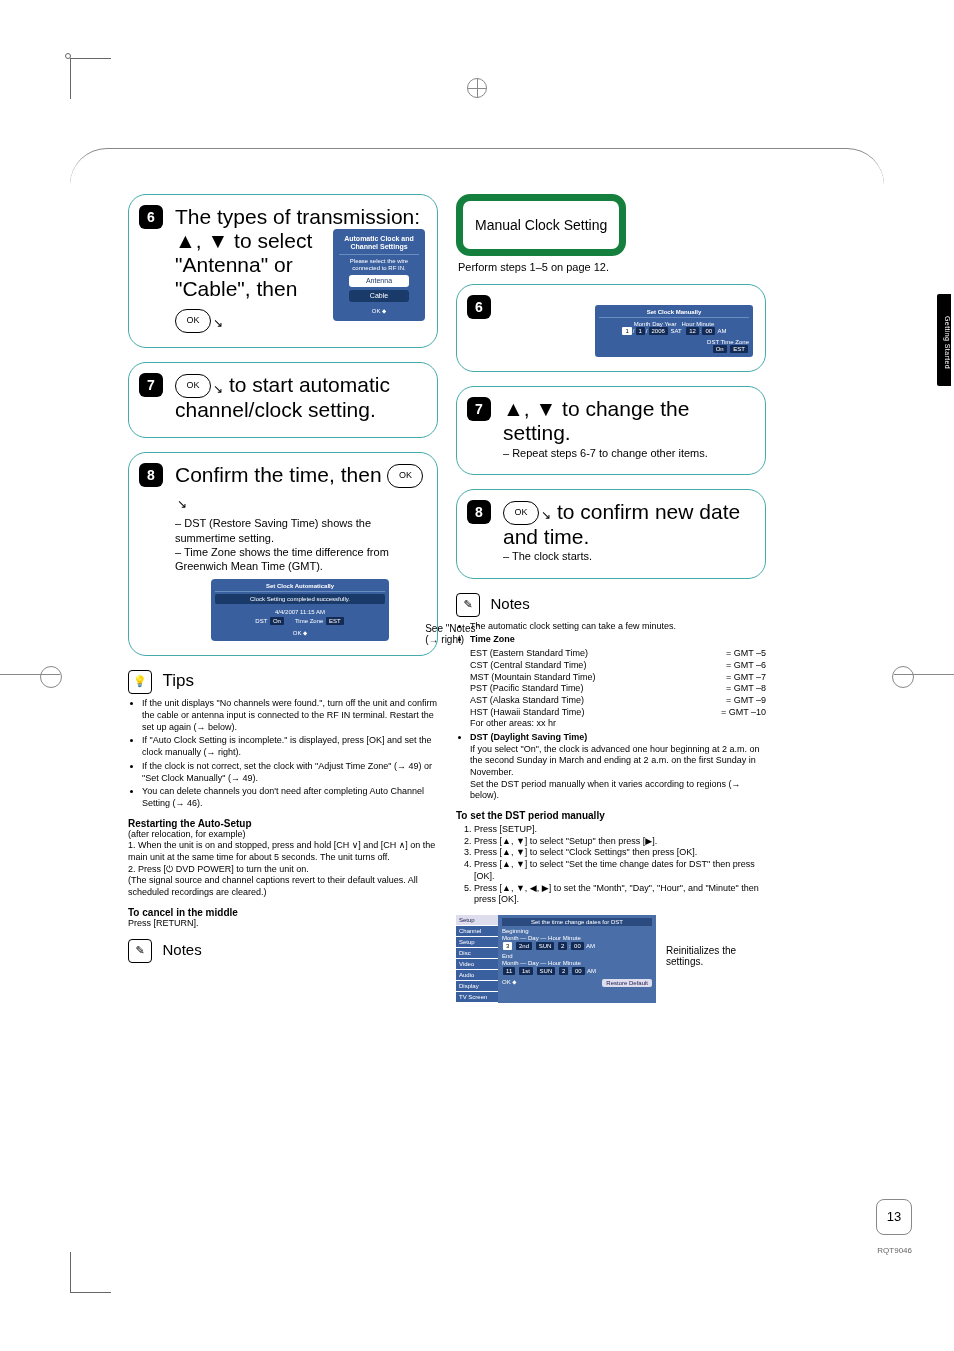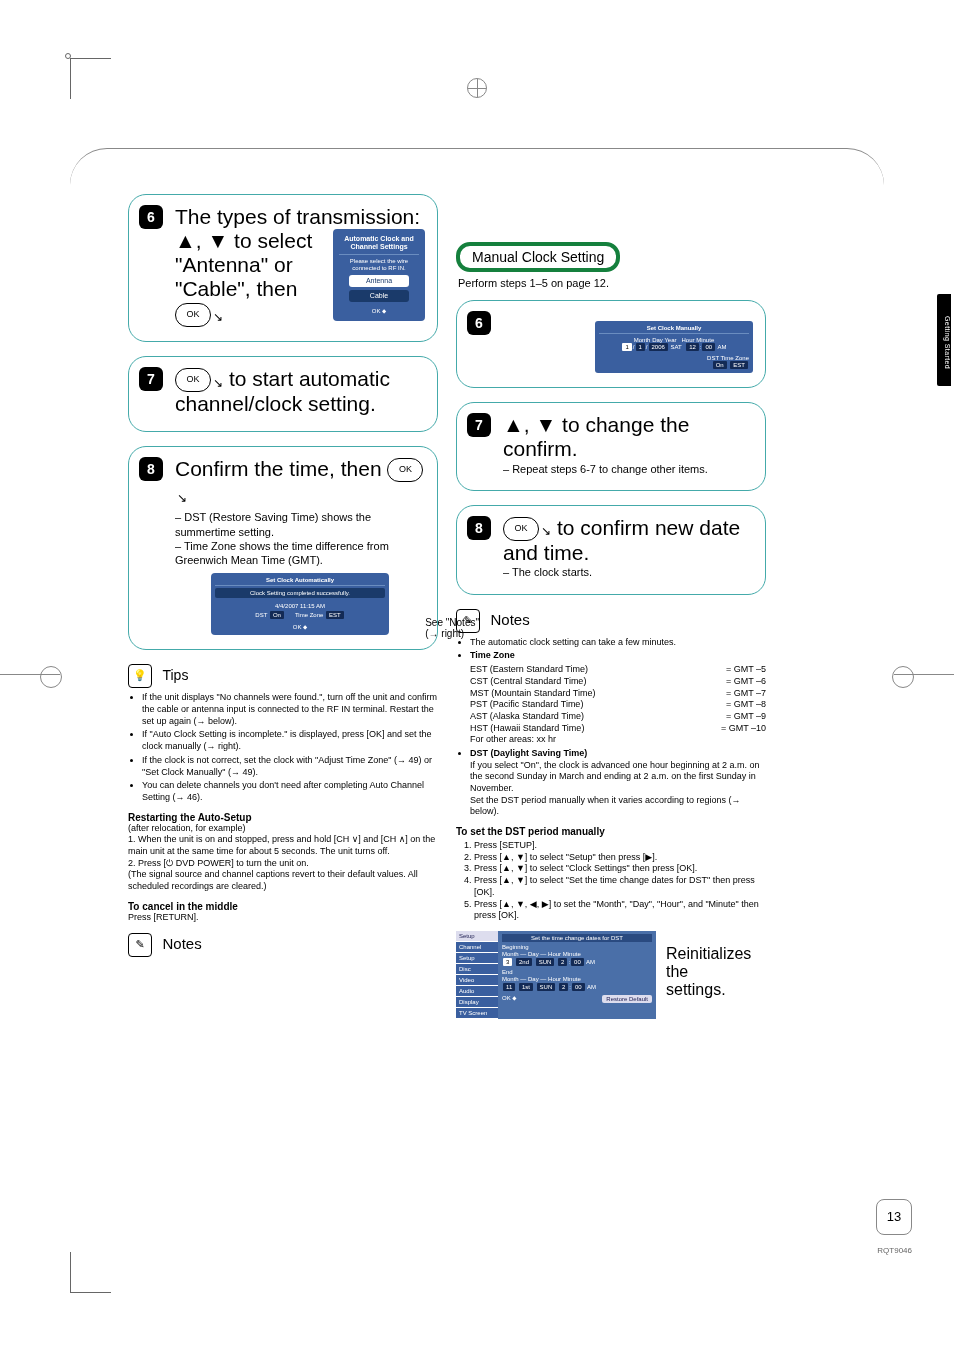--- a/index.html
+++ b/index.html
@@ -20,32 +20,32 @@
 .arrow-hand{display:inline-block;vertical-align:middle;font-size:12px;margin-left:2px;margin-top:6px;}
 .bluewin{background:#3a5f9f;color:#fff;border-radius:4px;padding:6px;font-size:7px;}
 .bluewin .hd{font-weight:bold;text-align:center;border-bottom:1px solid #6a8dc0;padding-bottom:3px;margin-bottom:3px;}
 .bluewin .btn{background:#1a3a6a;border-radius:3px;text-align:center;padding:2px 0;margin:3px auto;width:60px;color:#fff;}
 .bluewin .btn.hi{background:#fff;color:#1a3a6a;}
 .bluewin2{background:#3a5f9f;color:#fff;border-radius:4px;padding:4px;font-size:6px;width:170px;margin:6px auto 0 auto;}
 .bluewin2 .hd{font-weight:bold;text-align:center;border-bottom:1px solid #6a8dc0;padding-bottom:2px;margin-bottom:2px;}
 .bluewin2 .sub{background:#1a3a6a;color:#fff;text-align:center;padding:2px;margin:2px 0;border-radius:2px;}
 .subhead{font-weight:bold;font-size:10px;margin-top:8px;}
 .tips-ico,.notes-ico{display:inline-block;width:22px;height:22px;border:1px solid #000;border-radius:4px;vertical-align:middle;text-align:center;line-height:20px;font-size:11px;margin-right:6px;}
-.heading-pill{border:4px solid #15803d;border-radius:14px;padding:3px 12px;font-size:14px;display:inline-block;margin-top:48px;}
+.heading-pill{border:7px solid #15803d;border-radius:14px;padding:16px 12px;font-size:14px;display:inline-block;}
 .tz-table{font-size:9px;line-height:1.3;margin-top:2px;}
 .tz-row{display:flex;justify-content:space-between;}
 .tz-l{width:170px;}
 .setupmenu{display:flex;font-size:6px;margin-top:6px;}
 .setupmenu .side{width:42px;}
 .setupmenu .side div{background:#3a5f9f;color:#fff;padding:2px 3px;margin-bottom:1px;}
 .setupmenu .side div.hi{background:#dde;color:#225;}
 .setupmenu .main{flex:1;background:#4a6fa8;color:#fff;padding:3px 4px;}
 .cell{display:inline-block;background:#132a55;color:#fff;padding:1px 3px;margin:0 1px;border-radius:1px;font-size:6px;}
 .cell.w{background:#fff;color:#000;}
-.note-reinit{font-size:16px;}
+.note-reinit{font-size:10px;}
 .sidetab{position:absolute;right:3px;top:294px;width:14px;height:86px;background:#000;color:#fff;font-size:7px;writing-mode:vertical-rl;text-align:center;padding-top:6px;border-radius:2px 0 0 2px;letter-spacing:0.4px;}
 .pagenum{position:absolute;right:42px;bottom:116px;width:34px;height:34px;border:1px solid #888;border-radius:8px;text-align:center;line-height:34px;font-size:13px;}
 .docid{position:absolute;right:42px;bottom:96px;font-size:8px;color:#666;}
 .centerreg{position:absolute;top:88px;left:50%;transform:translate(-50%,-50%);width:18px;height:18px;border:1px solid #888;border-radius:50%;}
 .centerreg::after{content:"";position:absolute;left:50%;top:0;bottom:0;width:1px;background:#888;}
 .centerreg::before{content:"";position:absolute;top:50%;left:0;right:0;height:1px;background:#888;}
 .midreg-l{position:absolute;left:0;top:50%;width:60px;height:28px;transform:translateY(-50%);}
 .midreg-r{position:absolute;right:0;top:50%;width:60px;height:28px;transform:translateY(-50%);}
 .midreg-l::before,.midreg-r::before{content:"";position:absolute;top:12px;left:0;right:0;height:1px;background:#888;}
 .midreg-l::after{content:"";position:absolute;left:40px;top:4px;width:20px;height:20px;border:1px solid #888;border-radius:50%;}
@@ -73,21 +73,21 @@
 
   <div class="col">
 
     <div class="stepbox">
       <div class="stepnum">6</div>
       <div class="stepbody">
         <div class="bigtxt">The types of transmission:</div>
         <div class="bigtxt" style="display:flex;gap:8px;align-items:flex-start;">
           <div style="flex:0 0 150px;">
             <span>▲, ▼ to select "Antenna" or "Cable", then</span>
-            <div style="">
+            <div style="margin-top:6px;">
               <span class="ok-ico">OK</span><span class="arrow-hand">↘</span>
             </div>
           </div>
           <div style="flex:1;">
             <div class="bluewin">
               <div class="hd">Automatic Clock and Channel Settings</div>
               <div style="text-align:center;font-size:6px;">Please select the wire connected to RF IN.</div>
               <div class="btn hi">Antenna</div>
               <div class="btn">Cable</div>
               <div style="text-align:center;font-size:6px;margin-top:6px;">OK ⬥</div>
@@ -132,21 +132,21 @@
           <div class="callout" style="right:-54px;top:44px;text-align:left;">
             <span>See "Notes"</span><br>
             <span>(→ right)</span>
           </div>
         </div>
       </div>
     </div>
 
     <div style="margin-top:10px;">
       <span class="tips-ico">💡</span>
-      <span style="font-size:14px;text-align:center;">Tips</span>
+      <span style="font-size:17px;text-align:center;">Tips</span>
     </div>
     <ul class="tight smalltxt">
       <li>If the unit displays "No channels were found.", turn off the unit and confirm the cable or antenna input is connected to the RF IN terminal. Restart the set up again (→ below).</li>
       <li>If "Auto Clock Setting is incomplete." is displayed, press [OK] and set the clock manually (→ right).</li>
       <li>If the clock is not correct, set the clock with "Adjust Time Zone" (→ 49) or "Set Clock Manually" (→ 49).</li>
       <li>You can delete channels you don't need after completing Auto Channel Setting (→ 46).</li>
     </ul>
 
     <div class="subhead">Restarting the Auto-Setup</div>
     <div class="smalltxt">(after relocation, for example)</div>
@@ -191,21 +191,21 @@
             <span class="cell">On</span>
             <span class="cell">EST</span>
           </div>
         </div>
       </div>
     </div>
 
     <div class="stepbox">
       <div class="stepnum">7</div>
       <div class="stepbody">
-        <div class="bigtxt">▲, ▼ to change the confirm.</div>
+        <div class="bigtxt">▲, ▼ to change the setting.</div>
         <div class="mediumtxt">– Repeat steps 6-7 to change other items.</div>
       </div>
     </div>
 
     <div class="stepbox">
       <div class="stepnum">8</div>
       <div class="stepbody">
         <div class="bigtxt">
           <span class="ok-ico">OK</span><span class="arrow-hand">↘</span>
           <span> to confirm new date and time.</span>

